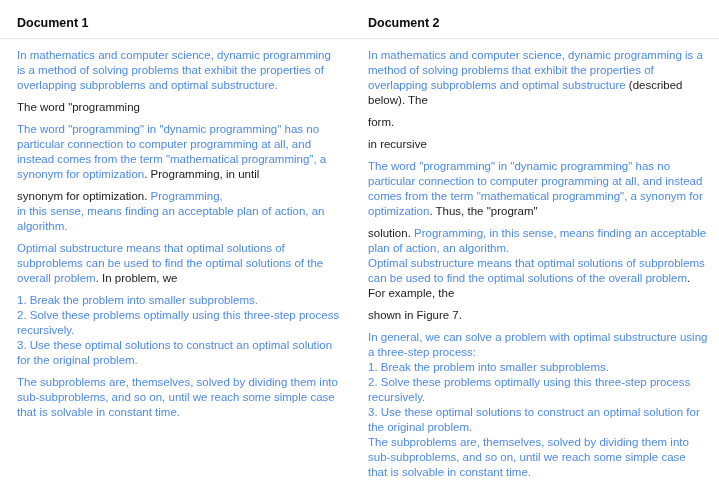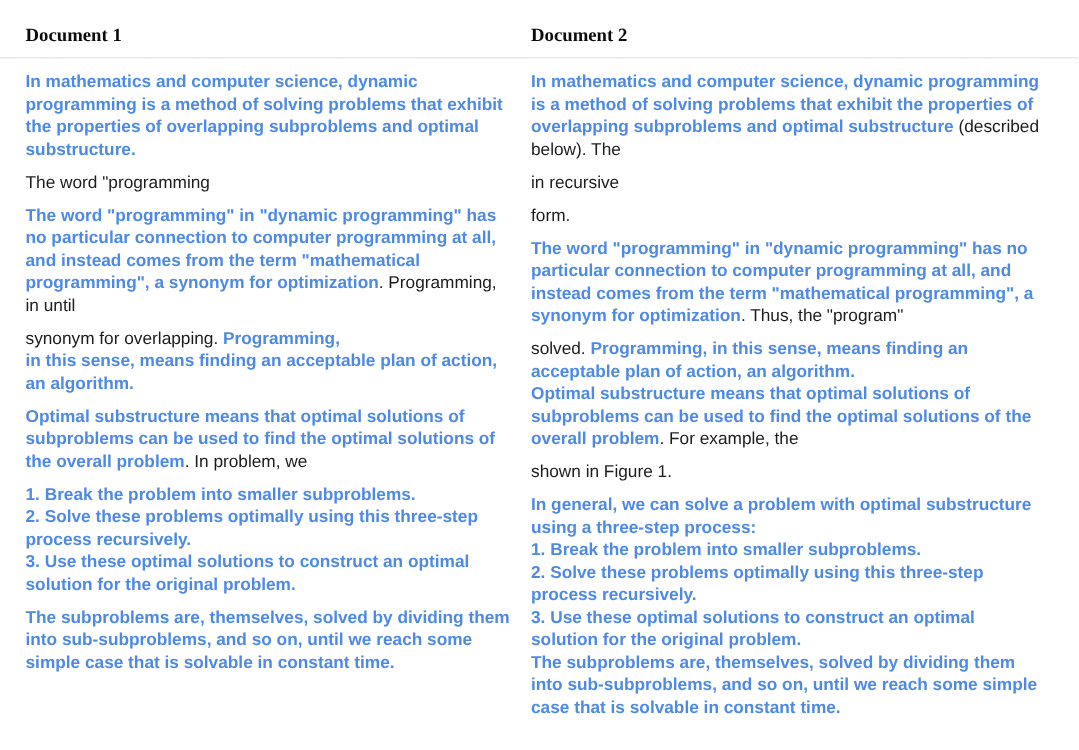--- a/index.html
+++ b/index.html
@@ -13,48 +13,48 @@
     height: 500px;
     box-sizing: border-box;
     padding: 16px 25px 0 17px;
     overflow: hidden;
     background: #ffffff;
   }
   .header-row {
     display: flex;
     gap: 13px;
   }
-  .header-row .col { flex: none; font-family: Liberation Serif, serif; }
+  .header-row .col { flex: none; }
   .doc-title {
     margin: 0;
     font-size: 12.5px;
     font-weight: 700;
     color: #0b0b0c;
     line-height: 14px;
   }
   .divider {
     height: 1px;
     background: var(--divider, #e8e8ea);
     margin: 8px -25px 0 -17px;
   }
   .columns {
     display: flex;
     gap: 13px;
     margin-top: 9px;
   }
   .col-1 { width: 324px; flex: none; }
-  .col-2 { width: 340px; flex: none; }
+  .col-2 { width: 340px; flex: none; margin-left: 14px; }
   .para {
     margin: 0 0 7px 0;
     font-size: 11.5px;
     line-height: 15px;
     white-space: pre-wrap;
     color: var(--diff, #1b1b1d);
   }
-  .match { color: var(--match, #4e8ae4); font-weight: bold; }
+  .match { color: var(--match, #4e8ae4); }
   .diff  { color: var(--diff, #1b1b1d); }
 </style>
 </head>
 <body>
 
 <div class="page">
 
   <div class="header-row">
     <div class="col col-1">
       <h2 class="doc-title">Document 1</h2>
@@ -64,36 +64,36 @@
     </div>
   </div>
 
   <div class="divider"></div>
 
   <div class="columns">
     <div class="col-1 doc-body">
         <p class="para"><span class="match">In mathematics and computer science, dynamic programming is a method of solving problems that exhibit the properties of overlapping subproblems and optimal substructure.</span></p>
         <p class="para"><span class="diff">The word "programming</span></p>
         <p class="para"><span class="match">The word "programming" in "dynamic programming" has no particular connection to computer programming at all, and instead comes from the term "mathematical programming", a synonym for optimization</span><span class="diff">. Programming, in until</span></p>
-        <p class="para"><span class="diff">synonym for overlapping.</span><span class="match"> Programming,
+        <p class="para"><span class="diff">synonym for optimization.</span><span class="match"> Programming,
 in this sense, means finding an acceptable plan of action, an algorithm.</span></p>
         <p class="para"><span class="match">Optimal substructure means that optimal solutions of subproblems can be used to find the optimal solutions of the overall problem</span><span class="diff">. In problem, we</span></p>
         <p class="para"><span class="match">1. Break the problem into smaller subproblems.
 2. Solve these problems optimally using this three-step process recursively.
 3. Use these optimal solutions to construct an optimal solution for the original problem.</span></p>
         <p class="para"><span class="match">The subproblems are, themselves, solved by dividing them into sub-subproblems, and so on, until we reach some simple case that is solvable in constant time.</span></p>
       </div>
     <div class="col-2 doc-body">
         <p class="para"><span class="match">In mathematics and computer science, dynamic programming is a method of solving problems that exhibit the properties of overlapping subproblems and optimal substructure</span><span class="diff"> (described below). The</span></p>
+        <p class="para"><span class="diff">form.</span></p>
         <p class="para"><span class="diff">in recursive</span></p>
-        <p class="para"><span class="diff">form.</span></p>
         <p class="para"><span class="match">The word "programming" in "dynamic programming" has no particular connection to computer programming at all, and instead comes from the term "mathematical programming", a synonym for optimization</span><span class="diff">. Thus, the "program"</span></p>
-        <p class="para"><span class="diff">solved.</span><span class="match"> Programming, in this sense, means finding an acceptable plan of action, an algorithm.
+        <p class="para"><span class="diff">solution.</span><span class="match"> Programming, in this sense, means finding an acceptable plan of action, an algorithm.
 Optimal substructure means that optimal solutions of subproblems can be used to find the optimal solutions of the overall problem</span><span class="diff">. For example, the</span></p>
-        <p class="para"><span class="diff">shown in Figure 1.</span></p>
+        <p class="para"><span class="diff">shown in Figure 7.</span></p>
         <p class="para"><span class="match">In general, we can solve a problem with optimal substructure using a three-step process:
 1. Break the problem into smaller subproblems.
 2. Solve these problems optimally using this three-step process recursively.
 3. Use these optimal solutions to construct an optimal solution for the original problem.
 The subproblems are, themselves, solved by dividing them into sub-subproblems, and so on, until we reach some simple case that is solvable in constant time.</span></p>
       </div>
   </div>
 
 </div>
 

